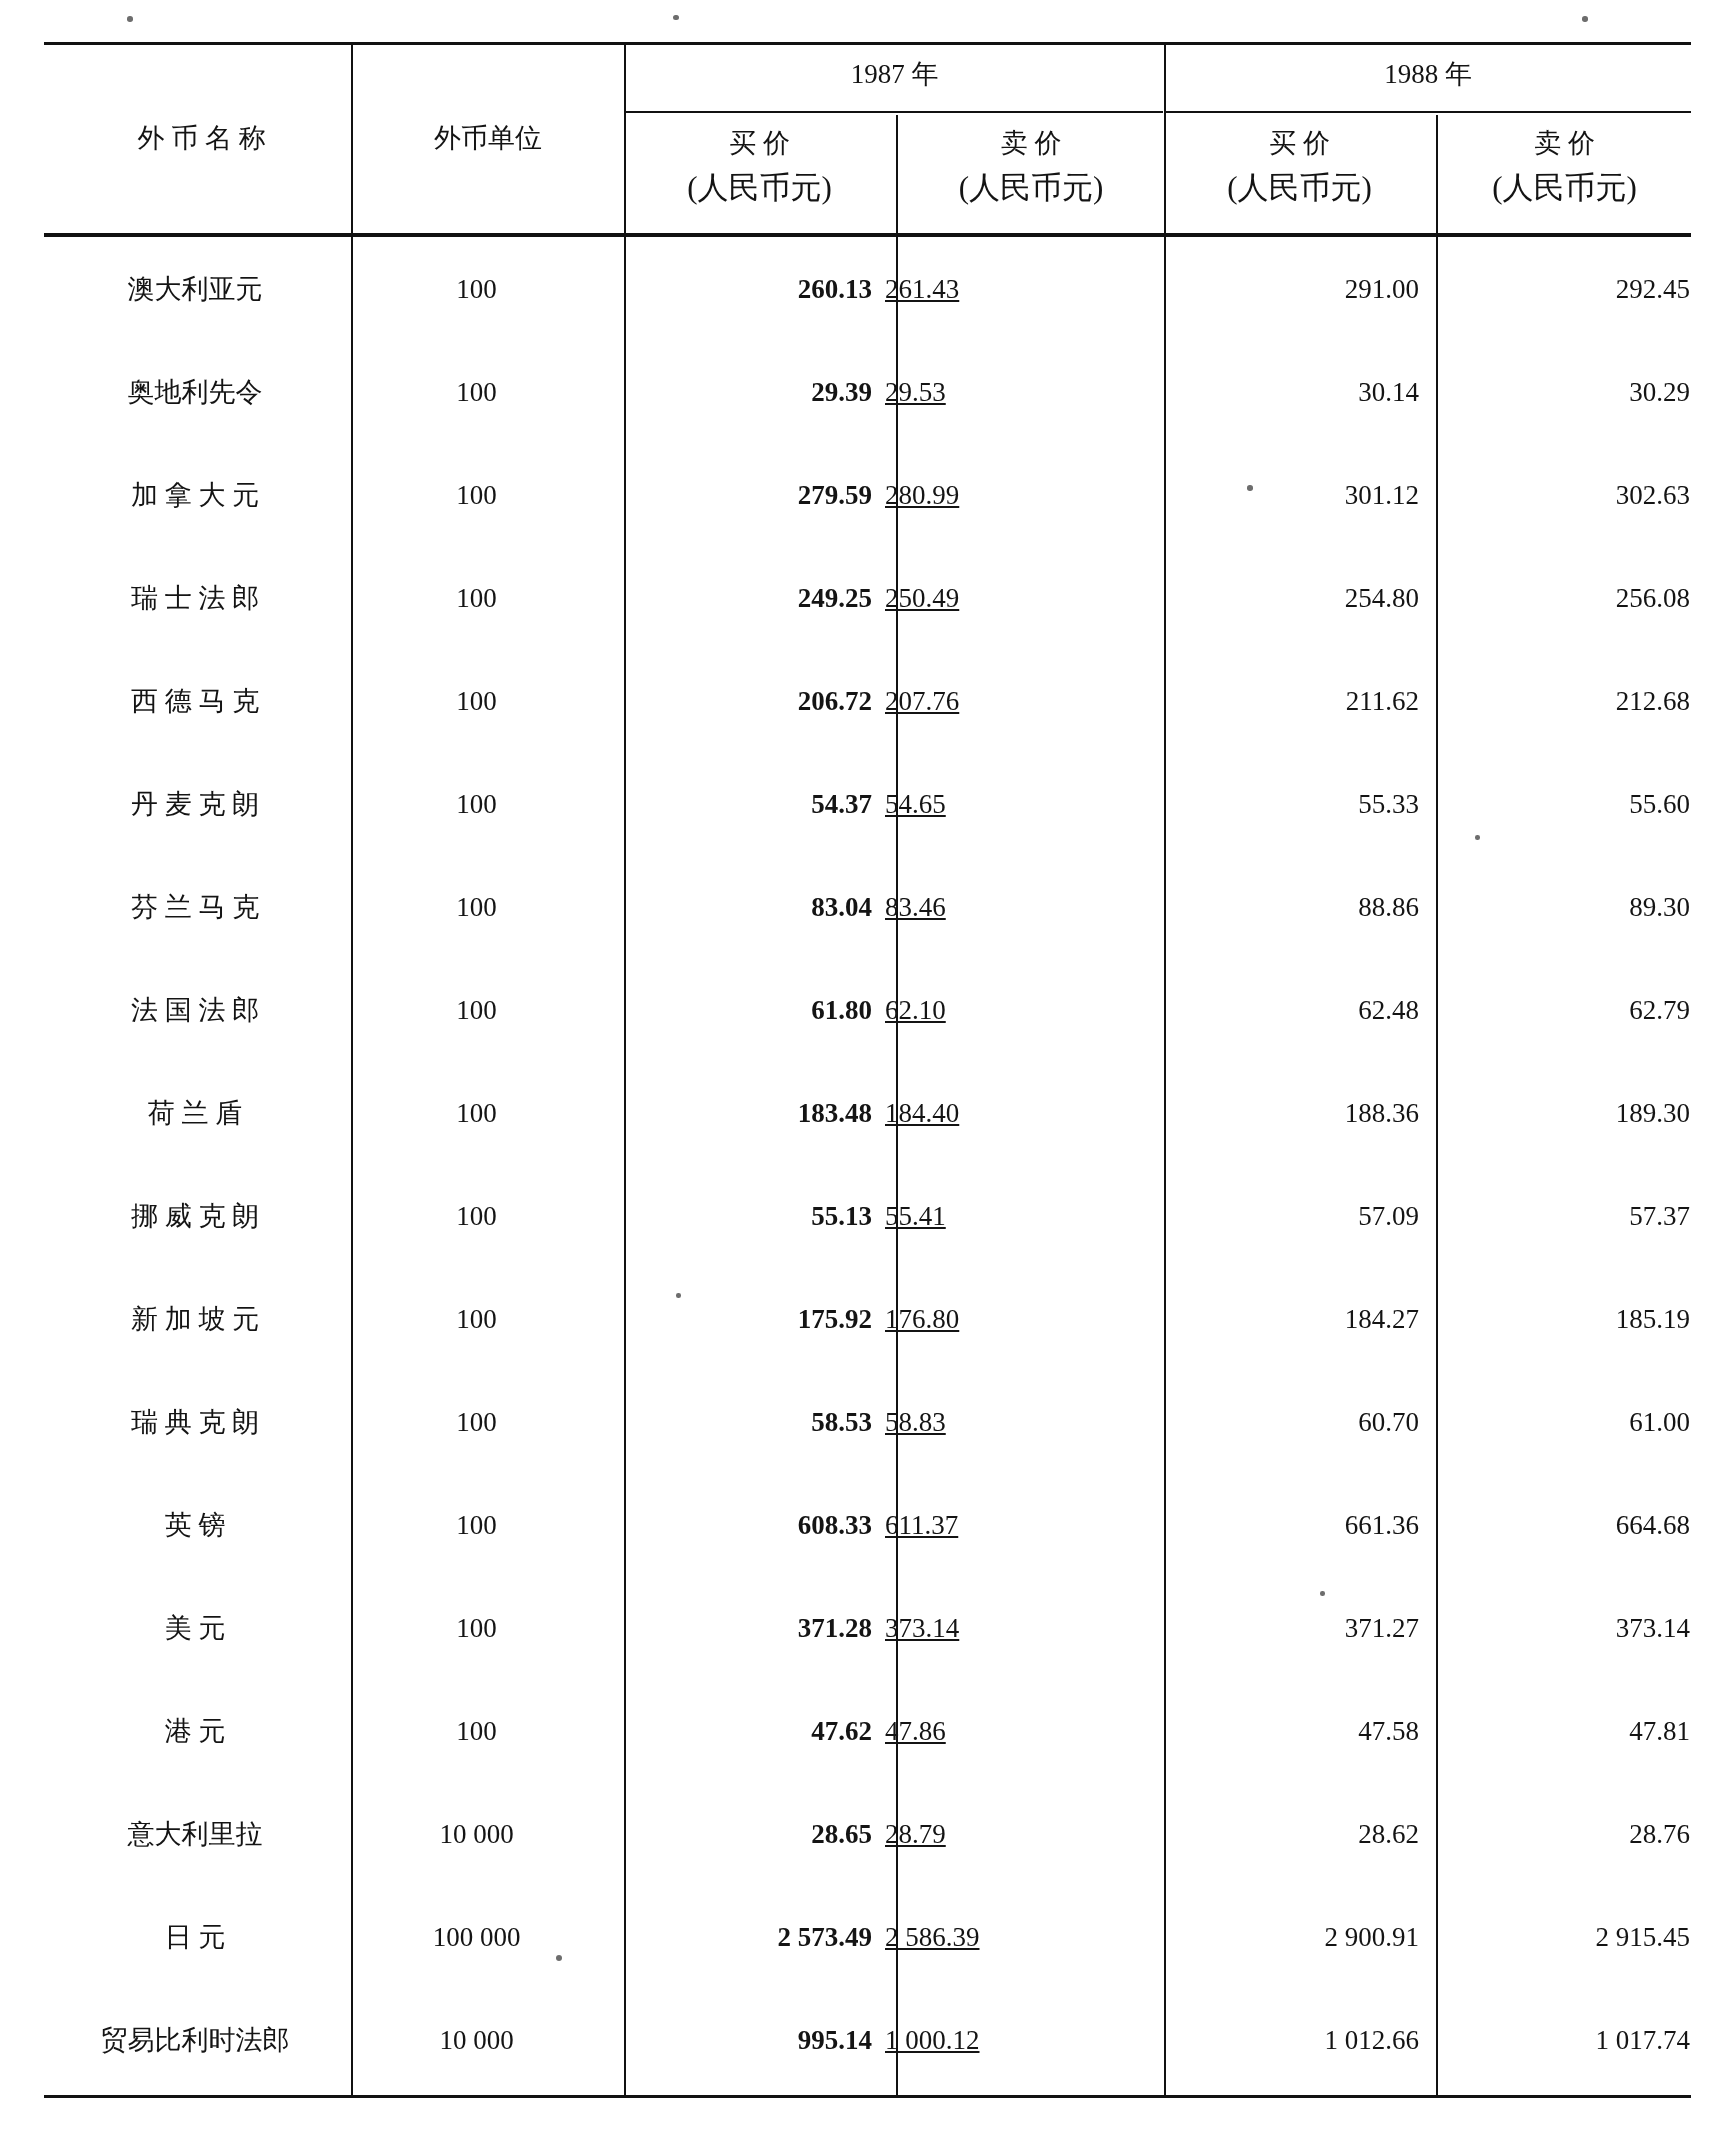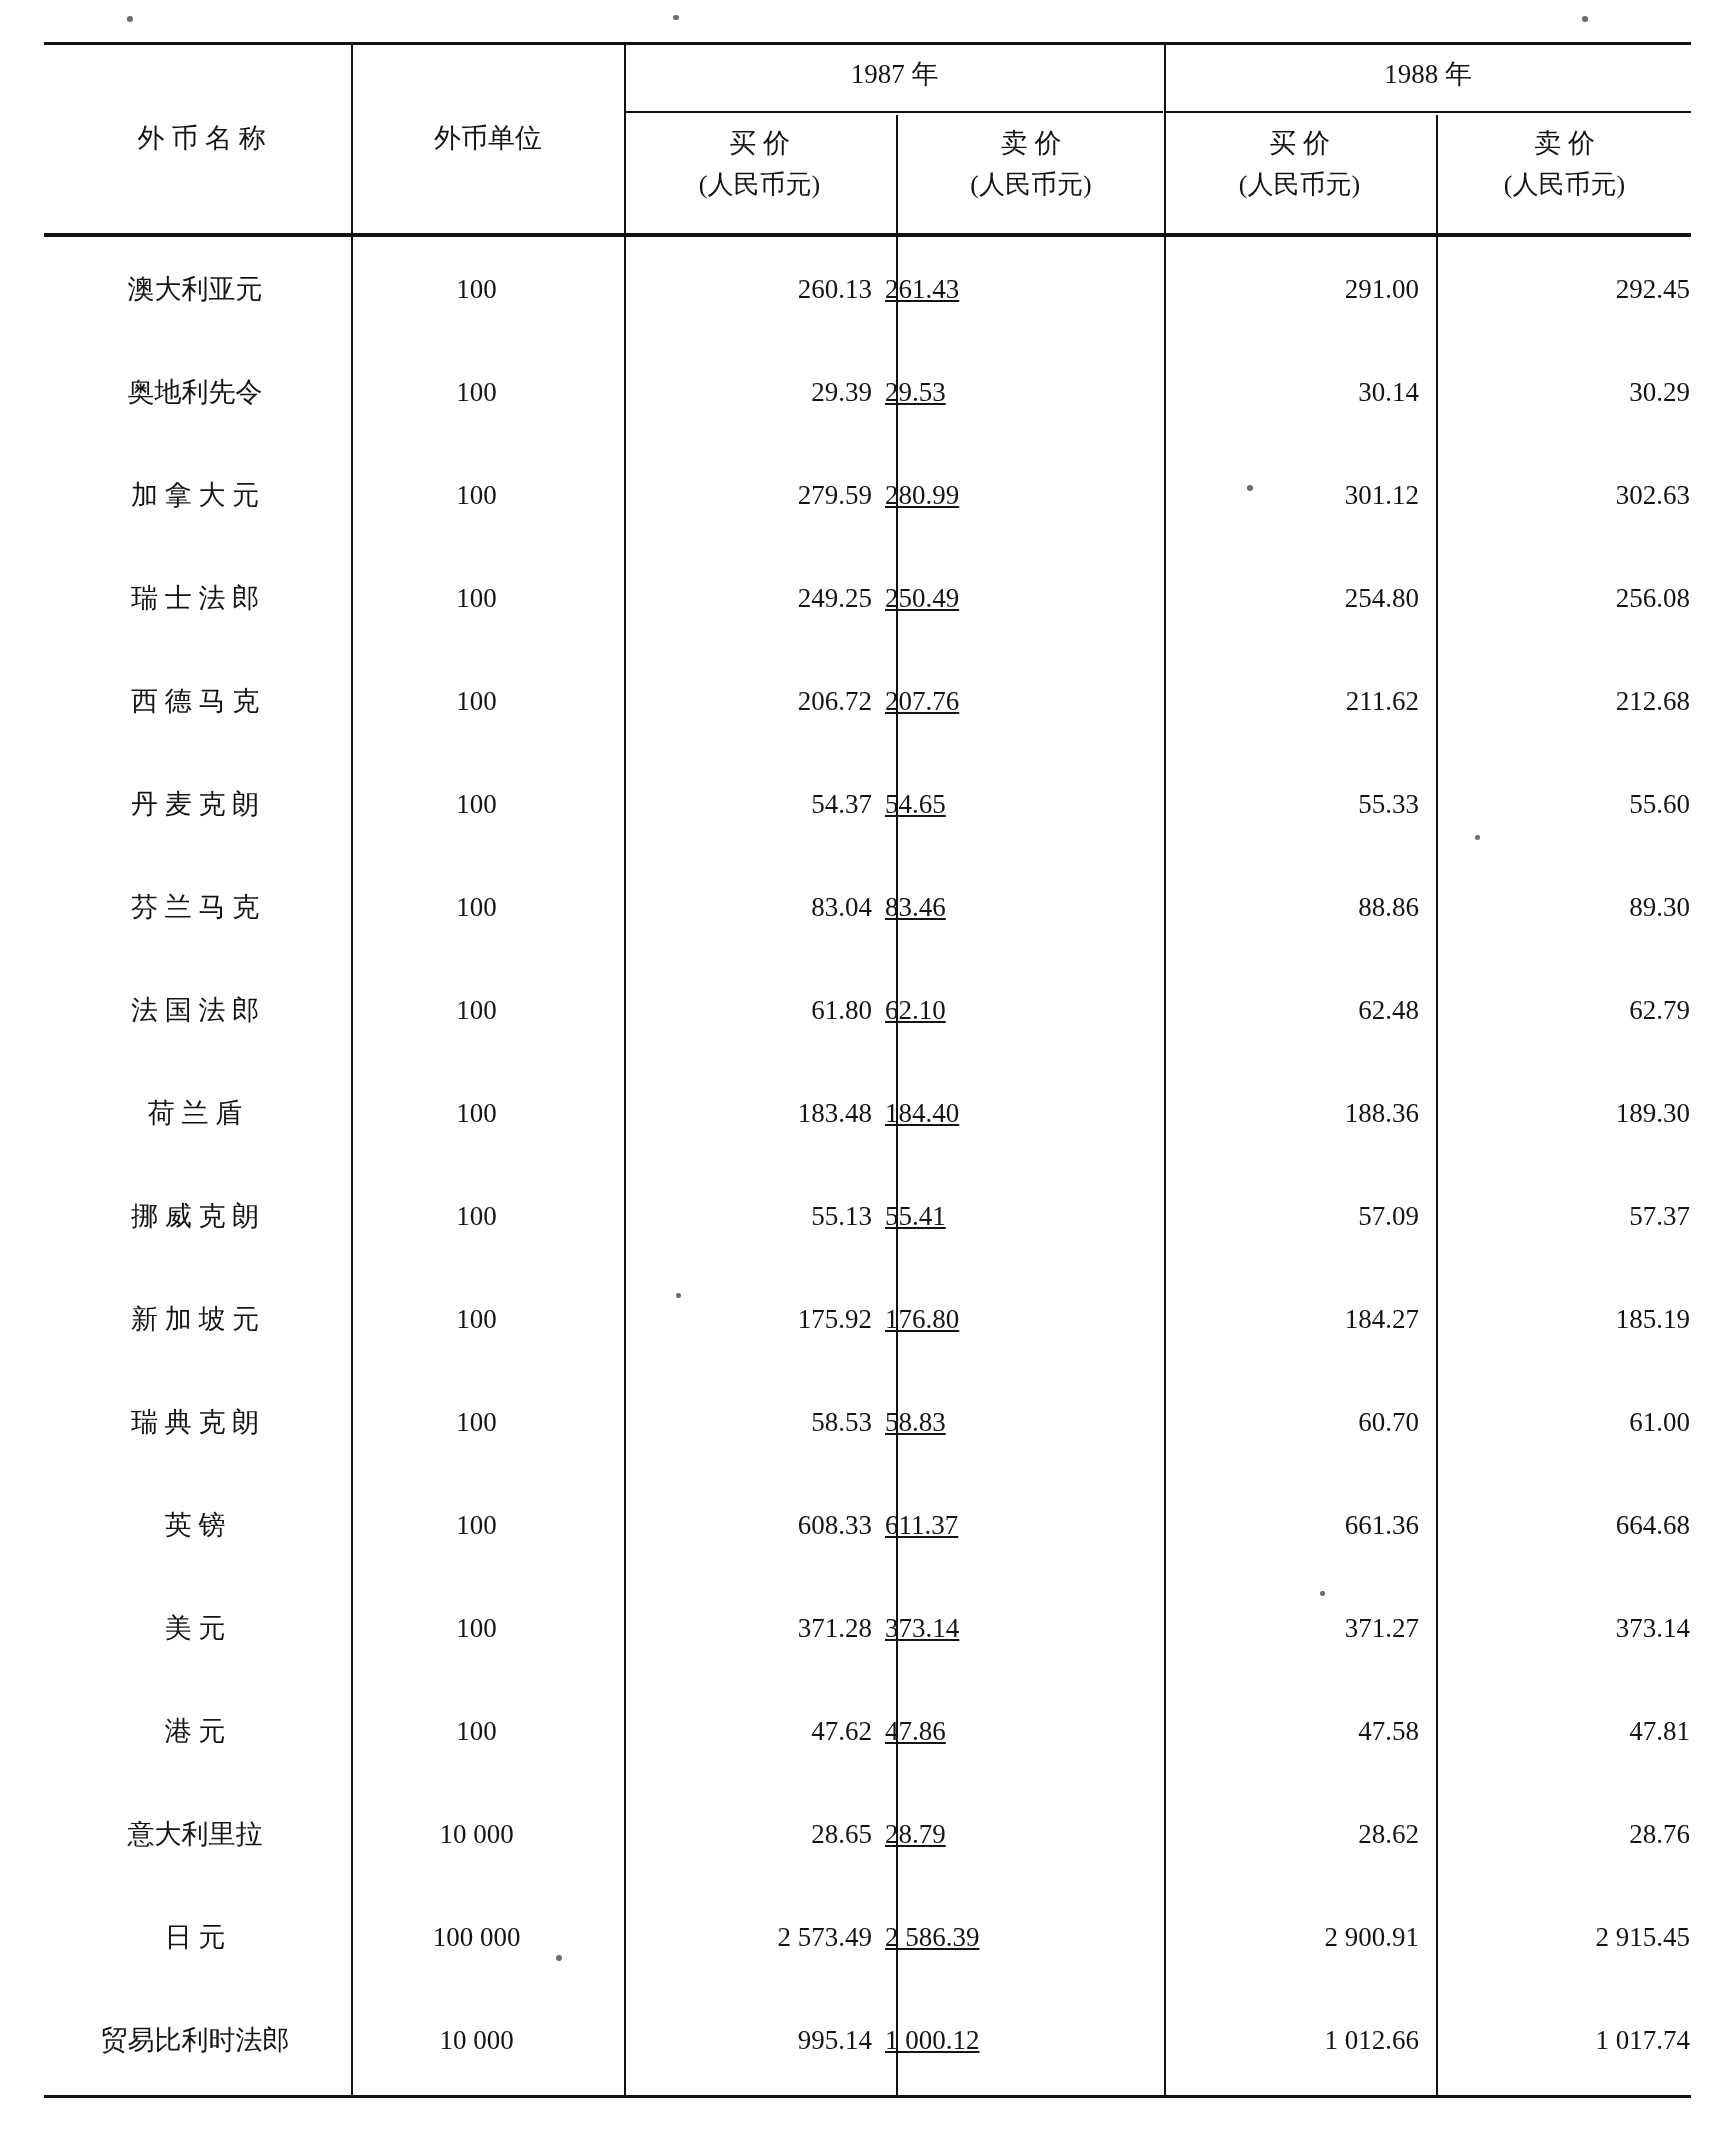--- a/index.html
+++ b/index.html
@@ -67,21 +67,21 @@
   
   .hdr {
     position: absolute;
     text-align: center;
     font-size: 27px;
     letter-spacing: 0px;
     white-space: nowrap;
   }
   .hdr .sub {
     display: block;
-    font-size: 26px;
+    font-size: 31px;
     margin-top: 5.5px;
   }
 
   
   .rows {
     position: absolute;
     left: 44px;
     top: 238px;
     width: 1647px;
   }
@@ -90,21 +90,21 @@
     height: 103px;
   }
   .cell {
     position: absolute;
     font-size: 27px;
     white-space: nowrap;
     line-height: 103px;
   }
   .c-name  { left: 0;     width: 302px; text-align: center; }
   .c-unit  { left: 305px; width: 255px; text-align: center; }
-  .c-b87   { left: 564px; width: 264px; text-align: right; padding-right: 35px; }
+  .c-b87   { left: 564px; width: 264px; text-align: right; padding-right: 35px; font-weight: bold; }
   .c-s87   { left: 841px; width: 264px; text-align: left; padding-right: 35px; text-decoration: underline; }
   .c-b88   { left: 1111px; width: 264px; text-align: right; padding-right: 38px; }
   .c-s88   { left: 1382px; width: 264px; text-align: right; padding-right: 33px; }
 
   
   .speck {
     position: absolute;
     background: #6d6d6d;
     border-radius: 50%;
   }

